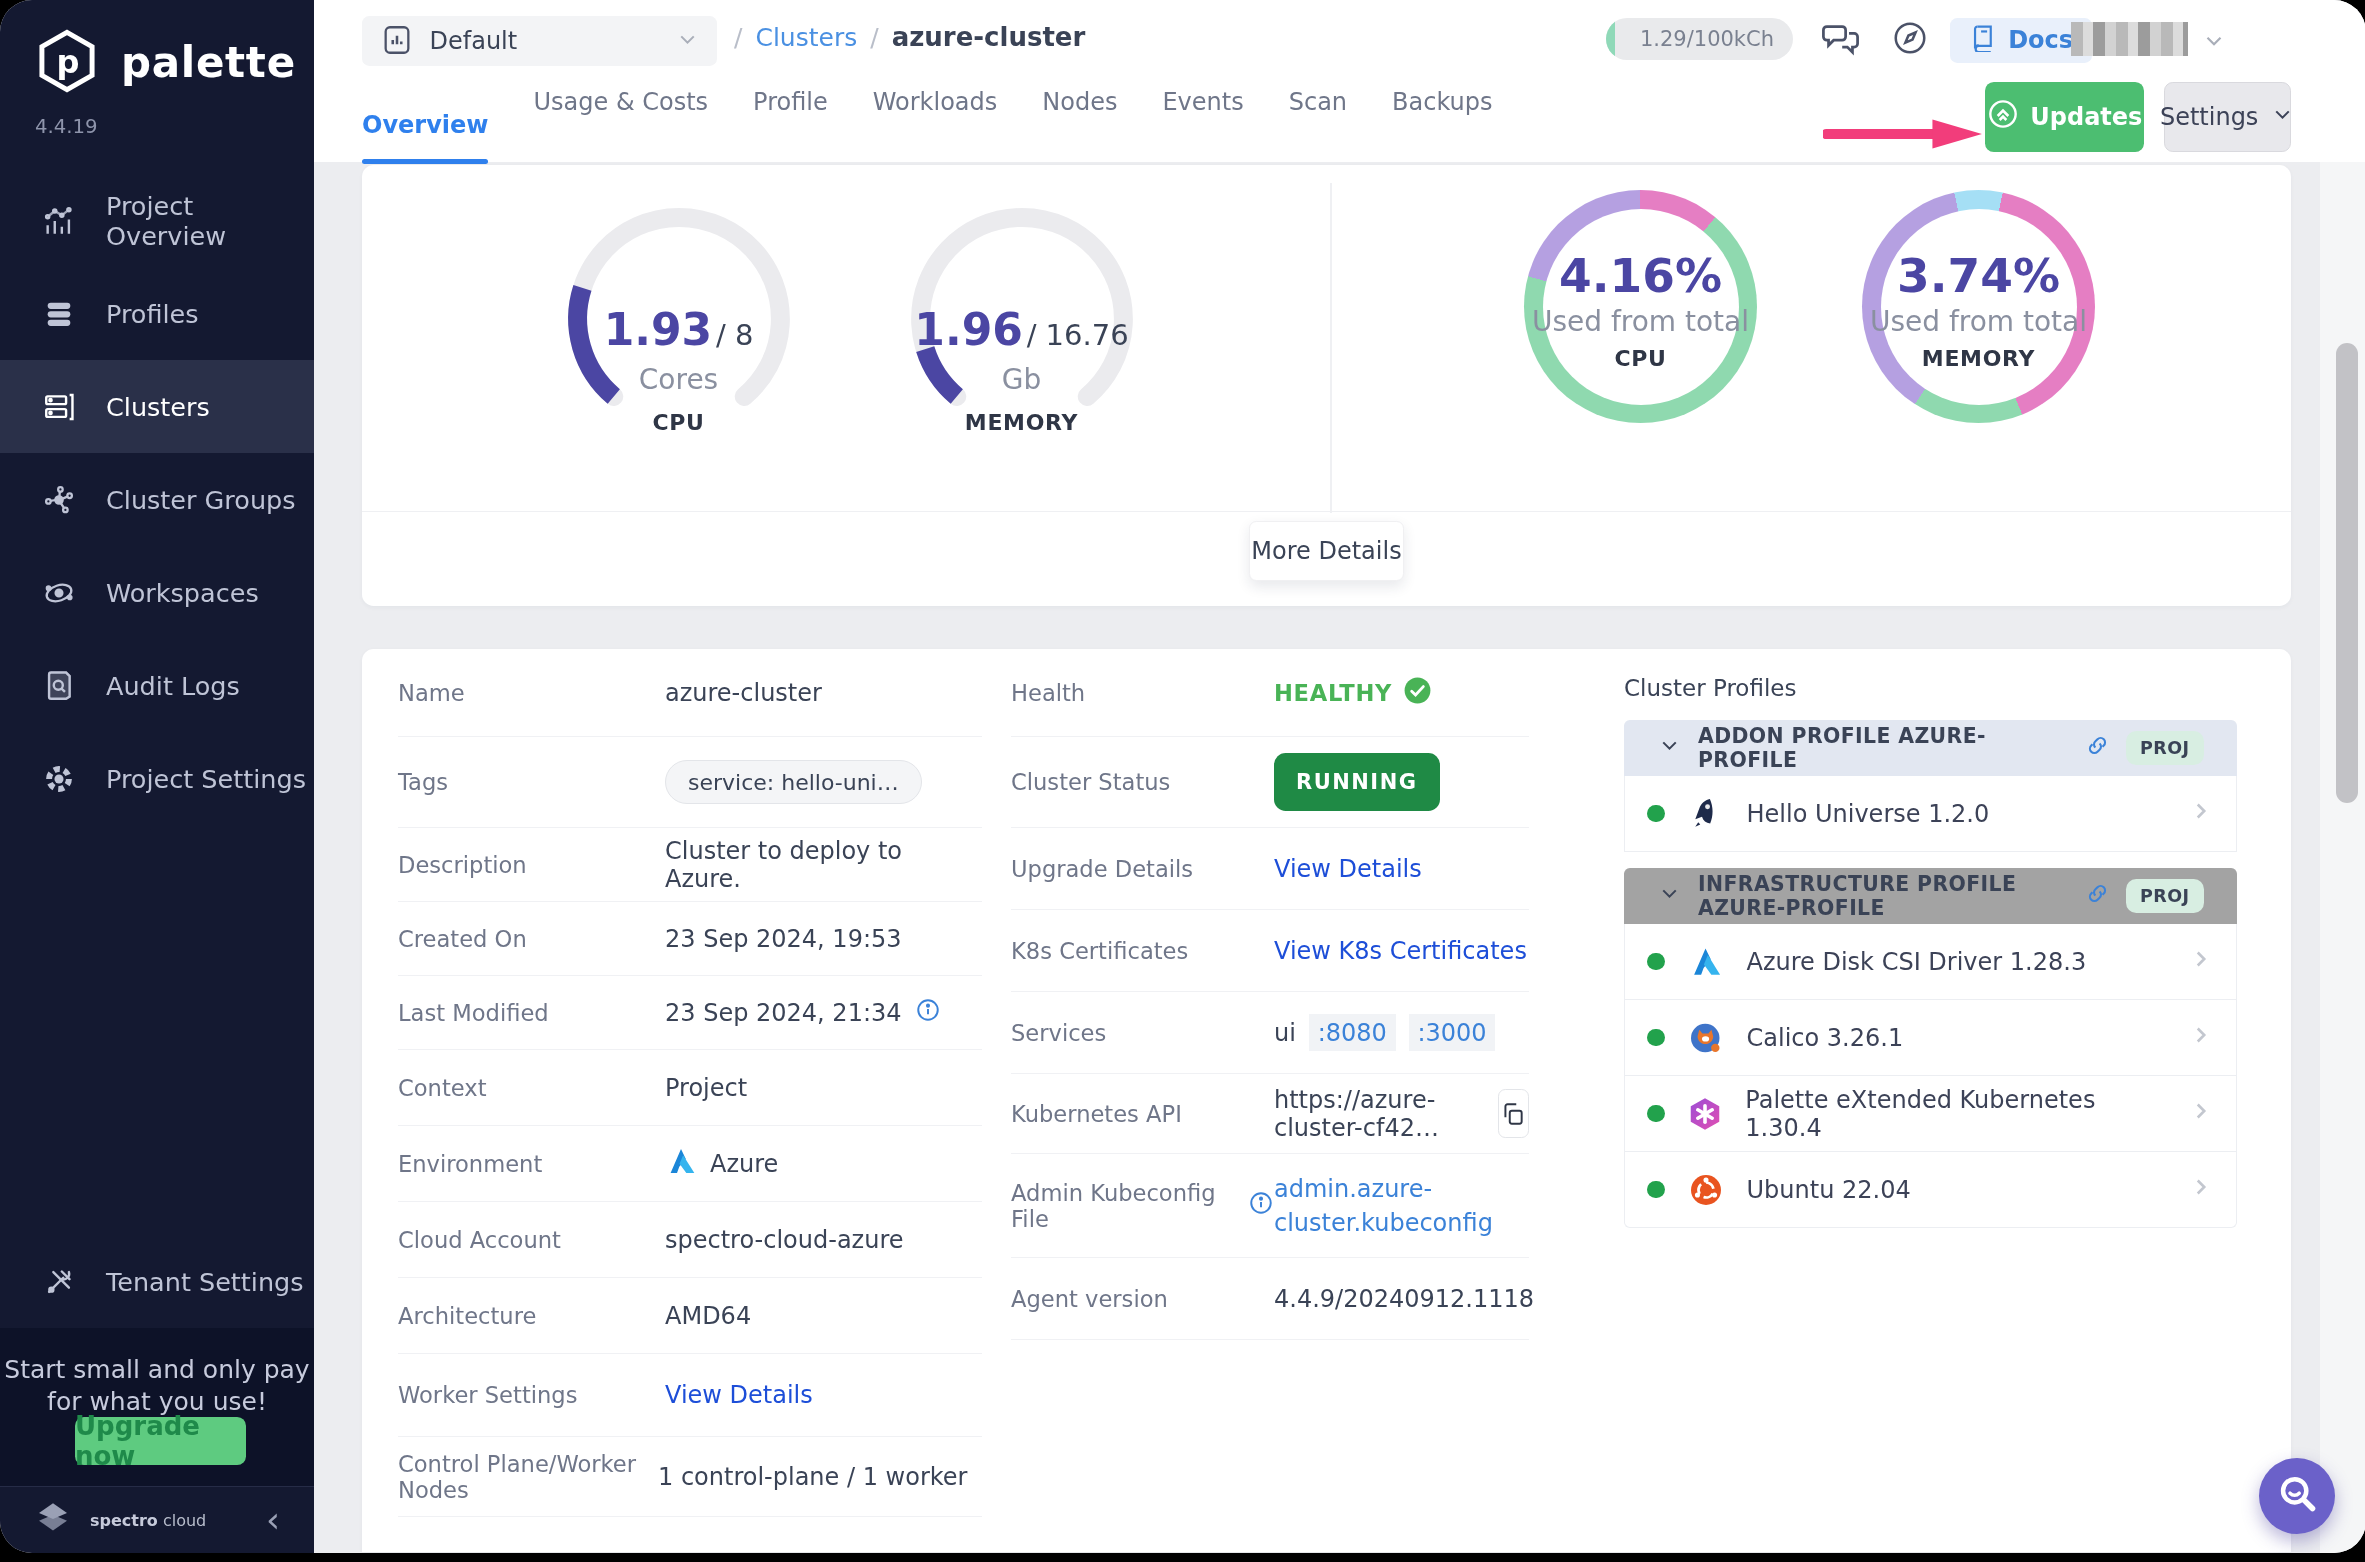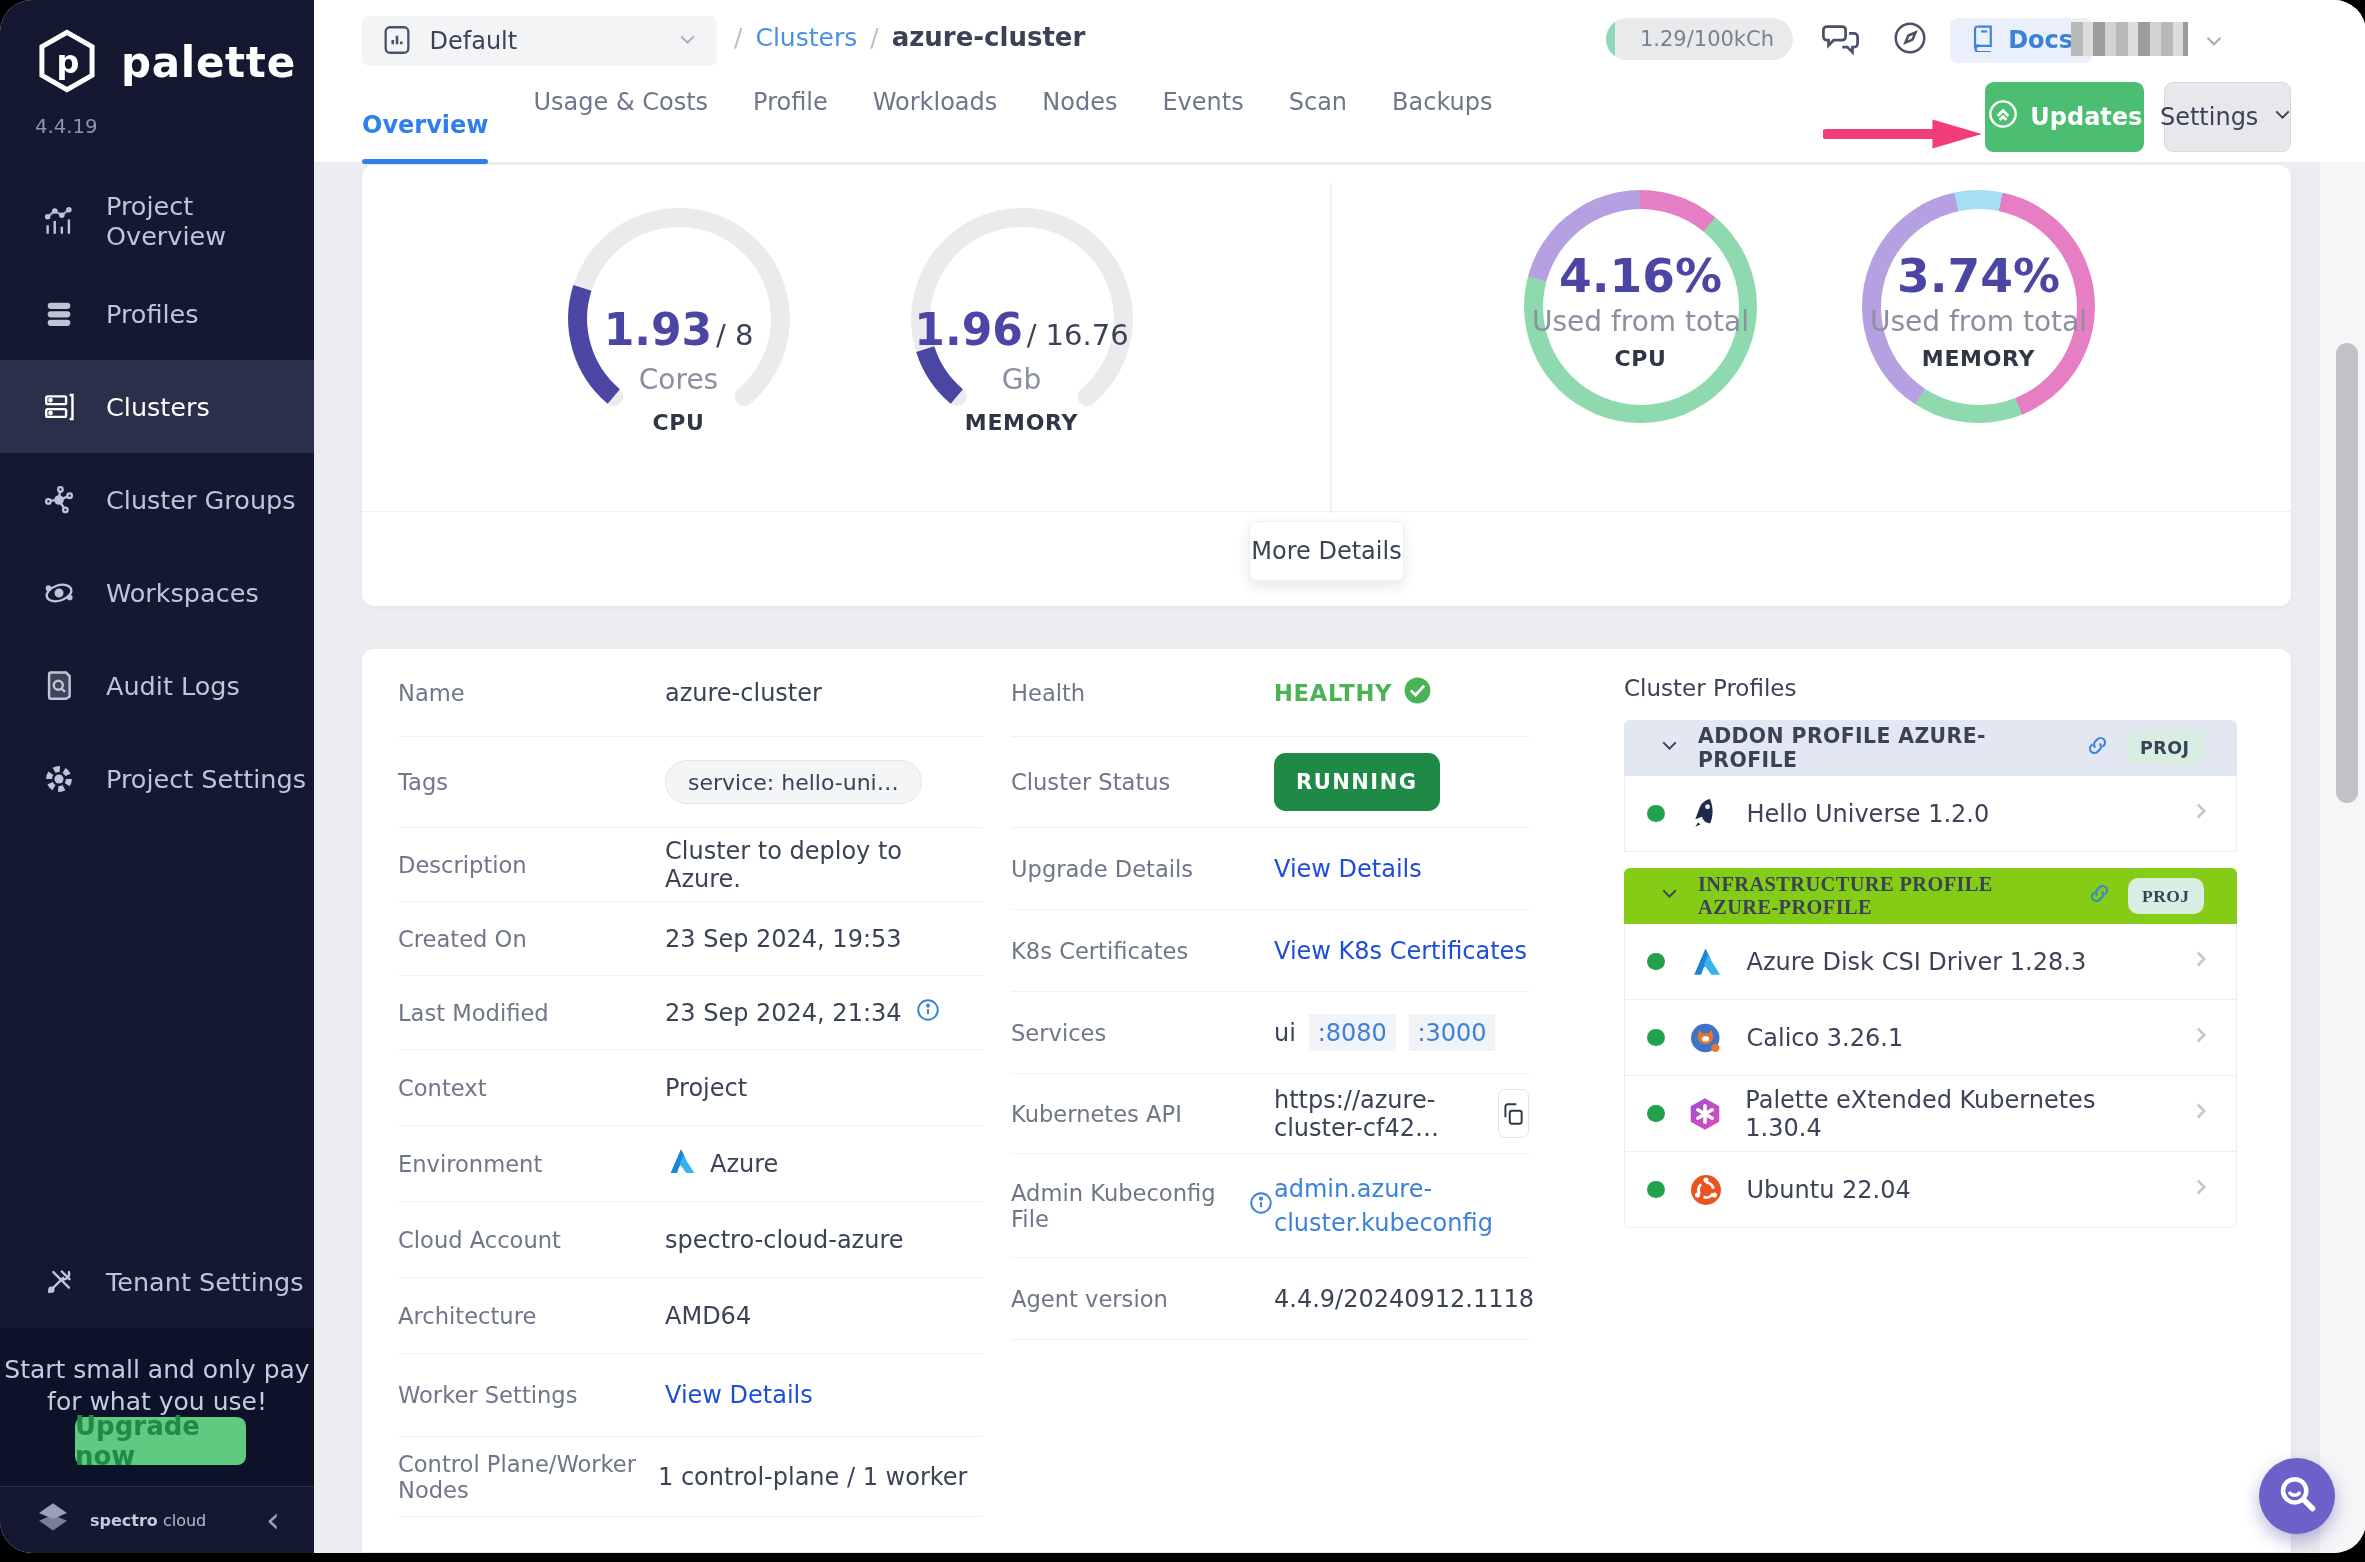--- a/index.html
+++ b/index.html
@@ -90,21 +90,21 @@
   .port{background:#f1f3f6;color:#3b82d8;padding:4.4px 8.8px;cursor:pointer;}
   .copy-btn{width:47px;height:47px;border:1.5px solid #e3e5e9;border-radius:7.3px;display:flex;align-items:center;
     justify-content:center;cursor:pointer;background:#fff;margin-left:8.8px;}
   .kc-link{font-size:24px;line-height:34px;color:#3b82d8;cursor:pointer;}
   
   #profiles{left:1262px;top:26px;width:613px;}
   .prof-title{font-size:23px;color:#3a4356;margin-bottom:19px;}
   .sec-head{height:56px;display:flex;align-items:center;gap:16px;padding:0 33px;box-sizing:border-box;
     font-size:20.4px;font-weight:700;color:#3a4356;letter-spacing:0.4px;cursor:pointer;}
   .sec-head.addon{background:#e2e7f1;border-radius:5.8px 5.8px 0 0;}
-  .sec-head.infra{background:#84cc16;border-radius:5.8px 5.8px 0 0;font-family:Liberation Serif, serif;}
+  .sec-head.infra{background:#a3a3a3;border-radius:5.8px 5.8px 0 0;}
   .proj-badge{background:#d8eee2;color:#3a4356;font-size:17.5px;font-weight:700;border-radius:10.2px;padding:7.3px 14.6px;}
   .prof-item{height:76px;background:#fff;border:1.5px solid #eceef2;border-top:none;display:flex;align-items:center;
     gap:22px;padding:0 22px;box-sizing:border-box;font-size:24px;color:#3c4257;cursor:pointer;}
   .prof-item:last-child{border-radius:0 0 5.8px 5.8px;}
   .gdot{width:17.5px;height:17.5px;border-radius:50%;background:#22a24c;flex:0 0 17.5px;}
   .p-icon{width:38px;height:38px;display:flex;align-items:center;justify-content:center;}
   .chev-r{margin-left:auto;}
   .sec-gap{height:16px;}
   
   #scroll-track{left:2320px;top:162px;width:45px;height:1391px;background:#f5f6f7;}

